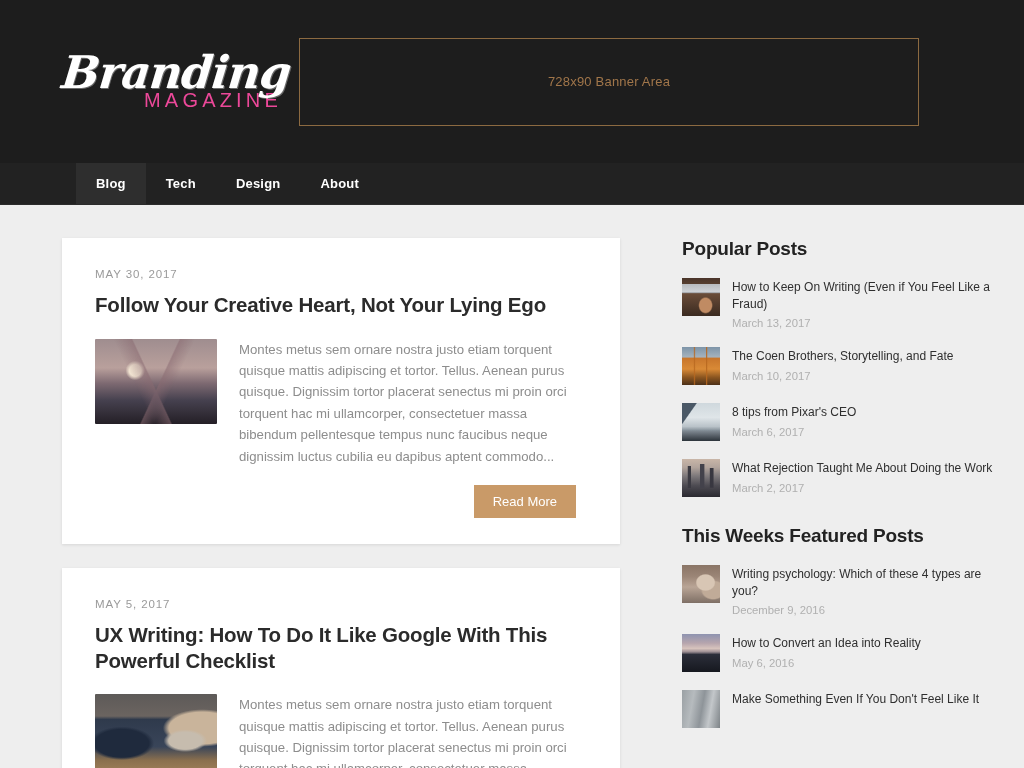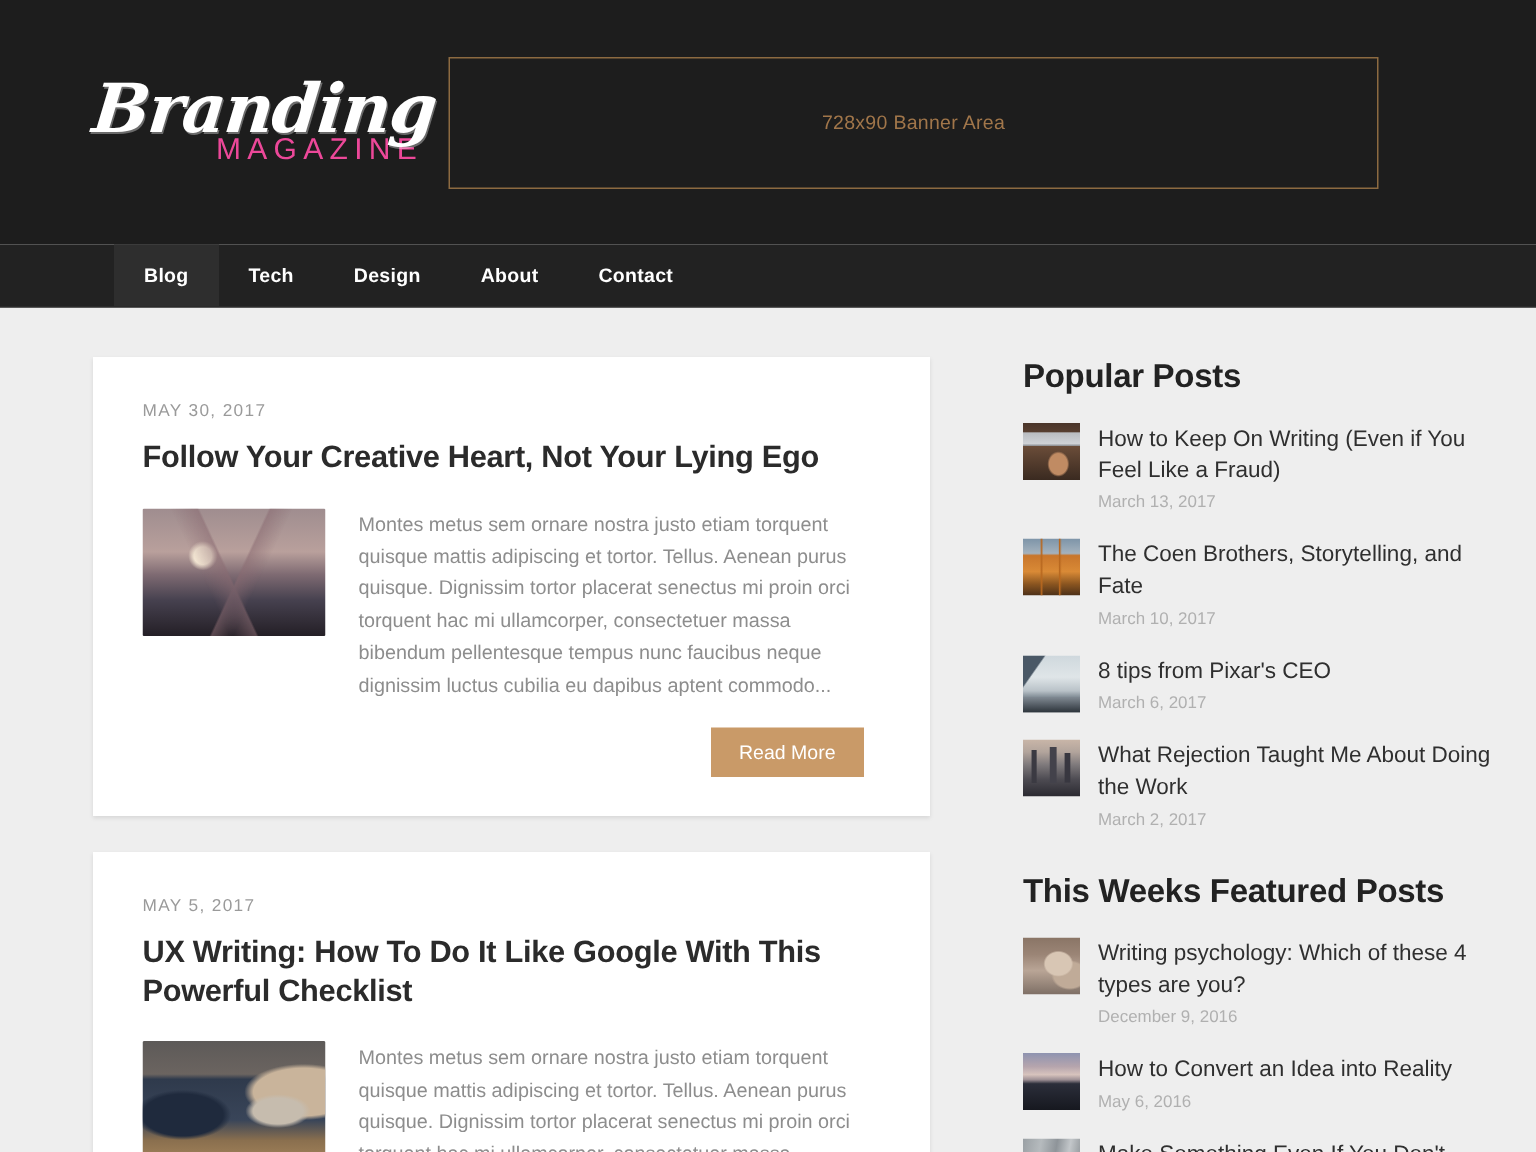--- a/index.html
+++ b/index.html
@@ -181,21 +181,21 @@
     padding: 9px 19px;
     border: none;
     cursor: pointer;
     font-family: "Liberation Sans", sans-serif;
   }
 
   
   .widget { margin-bottom: 28px; }
 
   .widget-title {
-    font-size: 22px;
+    font-size: 19px;
     font-weight: bold;
     color: #222222;
     margin-bottom: 18px;
     letter-spacing: -0.2px;
   }
 
   .mini-post {
     display: flex;
     gap: 12px;
     margin-bottom: 18px;
@@ -206,21 +206,21 @@
     width: 38px;
     height: 38px;
     flex: 0 0 38px;
     overflow: hidden;
   }
 
   .mini-text { flex: 1; padding-top: 1px; }
 
   .mini-title {
     color: #2f2f2f;
-    font-size: 15px;
+    font-size: 12px;
     line-height: 1.38;
     cursor: pointer;
   }
 
   .mini-date {
     color: #b0b0b0;
     font-size: 11.3px;
     margin-top: 5px;
   }
 
@@ -359,23 +359,20 @@
   </div>
   <div class="nav-item">
     <span>Tech</span>
   </div>
   <div class="nav-item">
     <span>Design</span>
   </div>
   <div class="nav-item">
     <span>About</span>
   </div>
-  <div class="nav-item">
-    <span>Contact</span>
-  </div>
 </nav>
 
 <div class="page-wrap">
 
   <main class="content-col">
 
     <article class="post-card">
       <div class="post-date">MAY 30, 2017</div>
       <h2 class="post-title">Follow Your Creative Heart, Not Your Lying Ego</h2>
       <div class="post-body">

